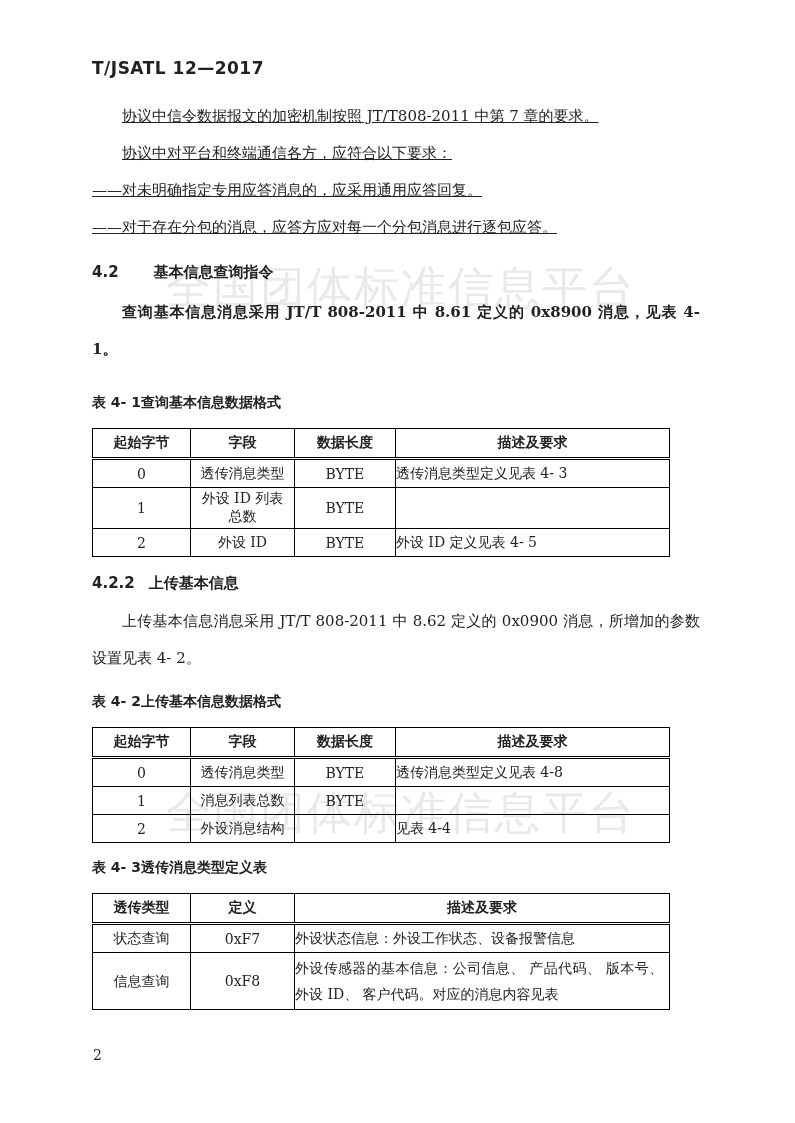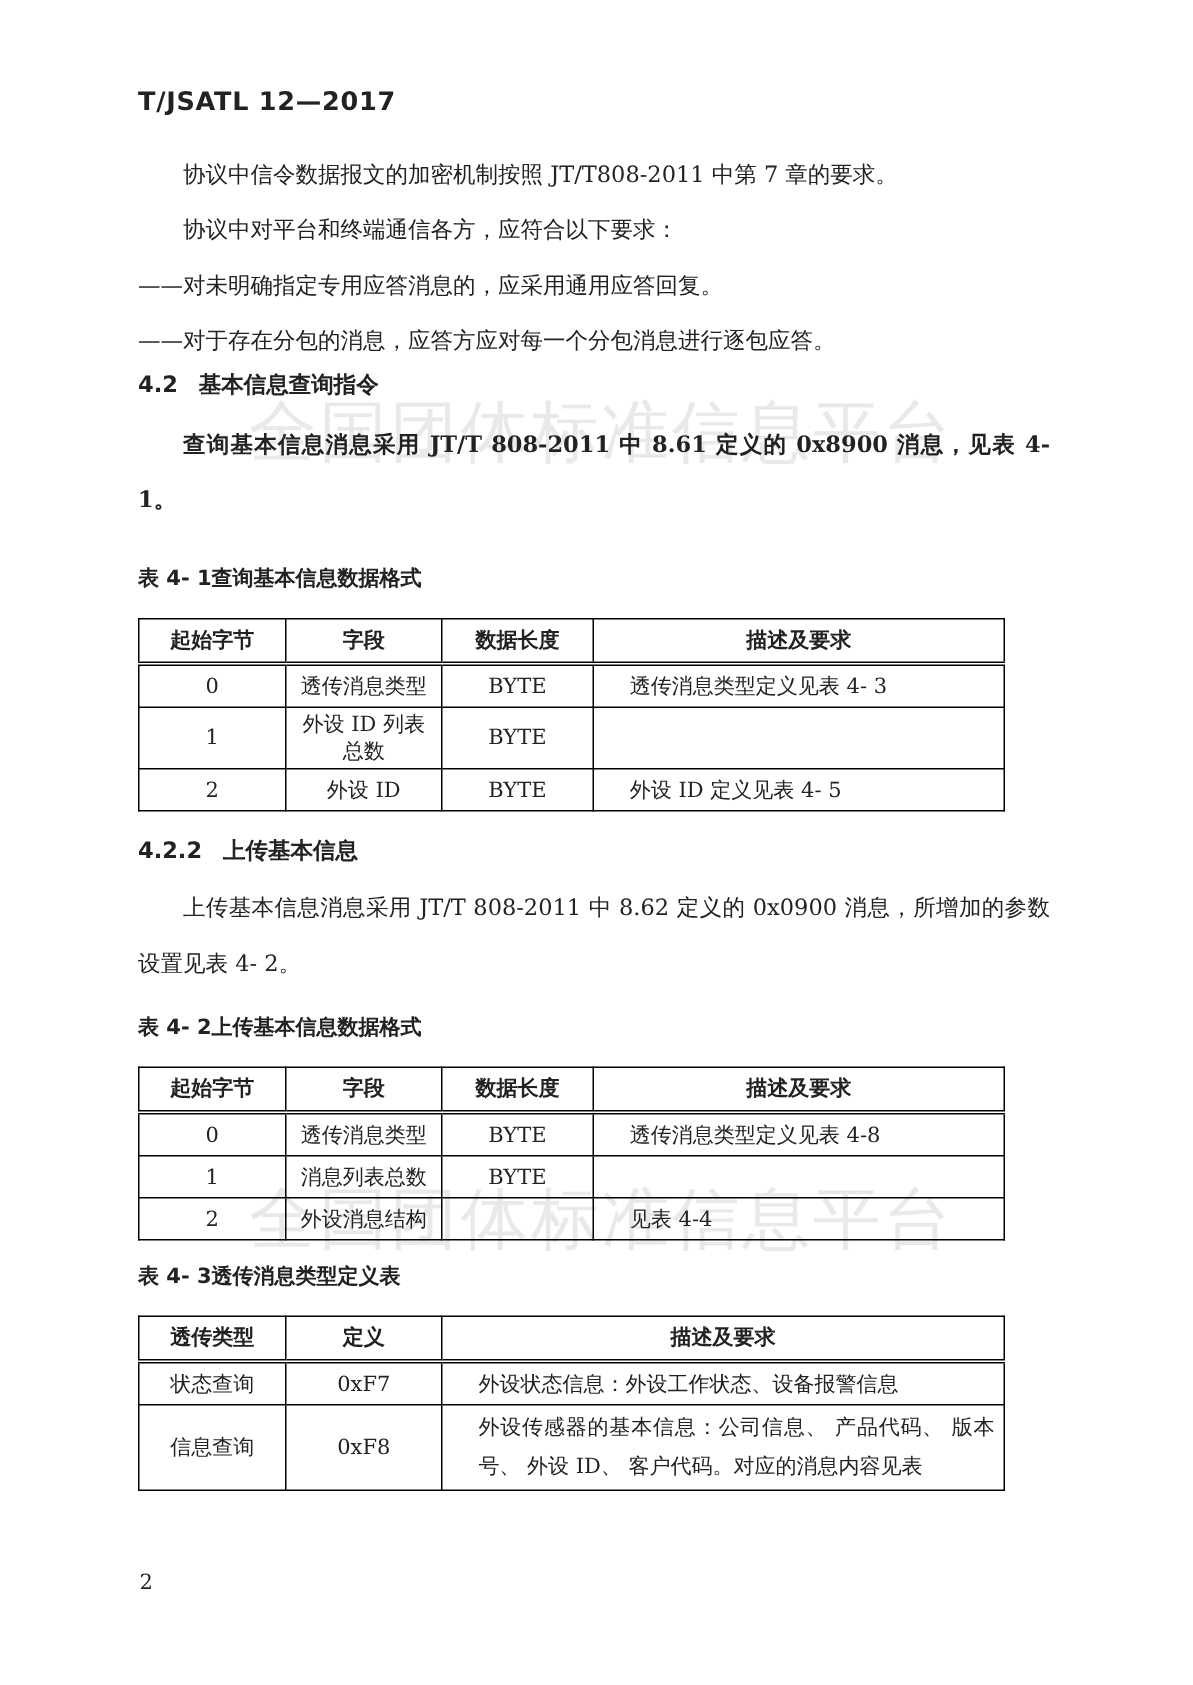--- a/index.html
+++ b/index.html
@@ -35,32 +35,32 @@
     font-size: 17px;
     letter-spacing: 0.5px;
     height: 18px;
   }
 
   .bodyline {
     font-size: 15px;
     line-height: 37px;
     margin: 0;
   }
-  .para-block { margin-top: 22px; }
+  .para-block { margin-top: 22px; text-decoration: underline; }
   .indent { text-indent: 2em; }
 
   .sec-heading {
     font-family: "DejaVu Sans", "Liberation Sans", sans-serif;
     font-weight: bold;
     font-size: 15px;
     line-height: 20px;
     display: flex;
   }
   .sec-heading .sec-num { margin-right: 14px; }
-  .h42  { margin-top: 0; }
+  .h42  { margin-top: 16px; gap: 21px; }
   .h421 { margin-top: 14px; }
   .h422 { margin-top: 16px; }
 
   .sec-para {
     font-size: 15px;
     line-height: 37px;
     margin: 0;
     text-indent: 2em;
     text-align: justify;
   }
@@ -90,21 +90,21 @@
     overflow: hidden;
   }
   table.datatable th {
     font-family: "DejaVu Sans", "Liberation Sans", sans-serif;
     font-weight: bold;
     height: 24px;
     text-align: center;
     border-bottom: 3px double #000;
   }
   table.datatable td { height: 23px; text-align: center; }
-  table.datatable td.desc { text-align: left; padding-left: 24px; text-align: justify; }
+  table.datatable td.desc { text-align: left; padding-left: 0; text-align: justify; }
   table.datatable td.desc.nojust { text-align: left; }
   table.datatable { border: 1.5px solid #000; }
   table.datatable tr { page-break-inside: avoid; }
   .t3 td.tall { height: 52px; line-height: 26px; }
 
   .page-num {
     position: absolute;
     left: 93px;
     top: 1047px;
     font-size: 14px;

